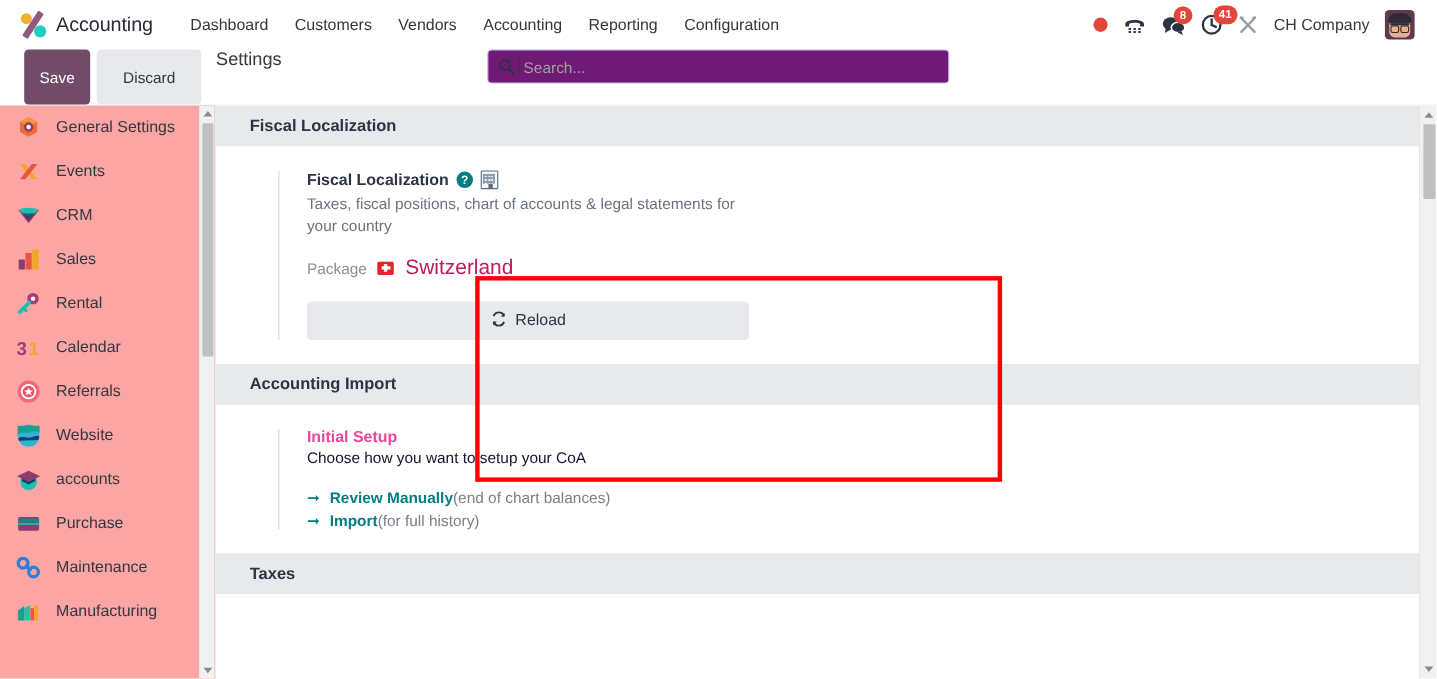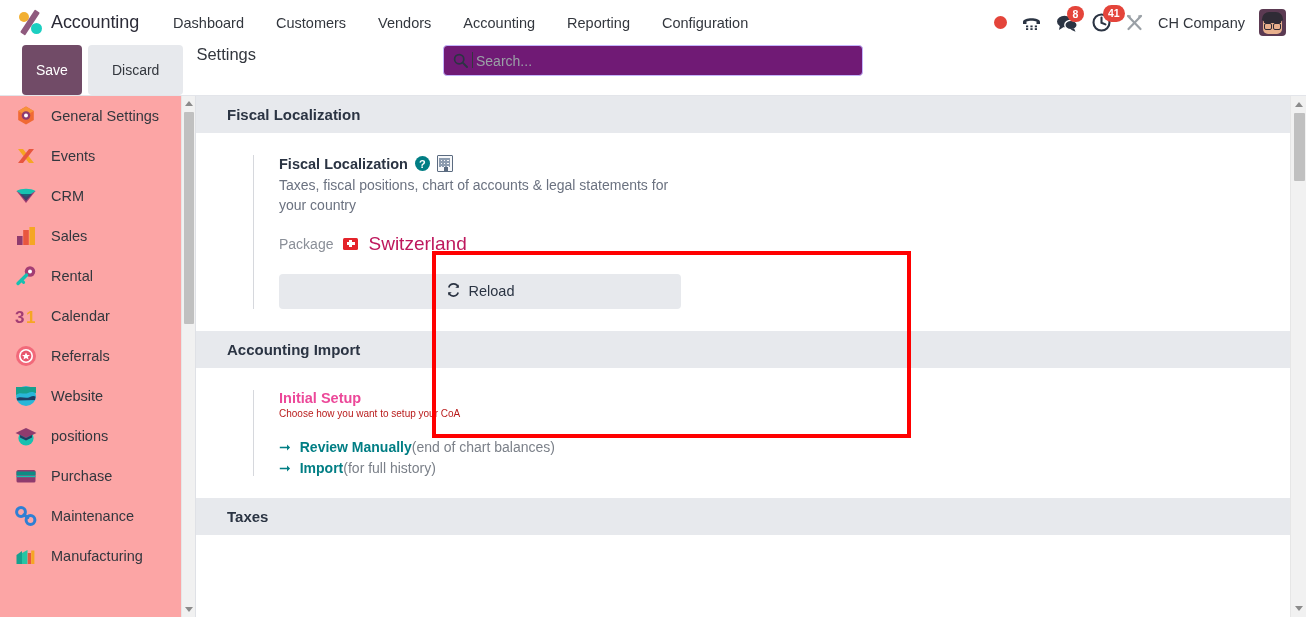--- a/index.html
+++ b/index.html
@@ -46,21 +46,21 @@
     position: absolute; width: 6px; height: 27px;
     background: #8f5a7e; left: 9px; top: -2px;
     transform: rotate(33deg);
     border-radius: 1px;
   }
   .brand-name {
     font-size: 18px;
     color: #2b2b37;
     letter-spacing: -0.1px;
   }
-  .nav-menu { display: flex; align-items: center; gap: 8px; }
+  .nav-menu { display: flex; align-items: center; gap: 0px; }
   .nav-item {
     font-size: 14.5px;
     color: #33373e;
     padding: 6px 12px;
     cursor: pointer;
     white-space: nowrap;
   }
 
   .nav-right {
     margin-left: auto;
@@ -342,21 +342,21 @@
     color: #2b3443;
     display: inline-block;
   }
 
   .sub-title {
     font-size: 14.5px;
     font-weight: bold;
     color: #ec4899;
     margin-bottom: 2px;
   }
-  .sub-desc { font-size: 10px; color: #b91c1c; }
+  .sub-desc { font-size: 14px; color: #0f172a; }
   .link-list { margin-top: 20px; display: flex; flex-direction: column; gap: 5px; }
   .link-row {
     display: flex; align-items: baseline; gap: 9px;
     font-size: 14px;
   }
   .arrow { color: #017e84; font-size: 14px; }
   .link-main {
     color: #017e84;
     font-weight: bold;
     cursor: pointer;
@@ -586,21 +586,21 @@
       </div>
 
       <div class="side-item">
         <span class="sicon">
           <svg width="24" height="24" viewBox="0 0 24 24">
             <circle cx="12" cy="14" r="7.6" fill="#17c0b0"></circle>
             <path d="M12 4 L22.5 9 L12 14 L1.5 9 Z" fill="#8f3b6e"></path>
             <path d="M6 11 L12 14 L18 11 L18 13.6 L12 16.5 L6 13.6 Z" fill="#1f3d63"></path>
           </svg>
         </span>
-        <span class="side-label">positions</span>
+        <span class="side-label">accounts</span>
       </div>
 
       <div class="side-item">
         <span class="sicon">
           <svg width="24" height="24" viewBox="0 0 24 24">
             <rect x="2.5" y="6" width="19" height="12.5" rx="1.5" fill="#8f3b6e"></rect>
             <rect x="2.5" y="7.5" width="19" height="3.6" fill="#0e8b84"></rect>
             <rect x="2.5" y="11.6" width="19" height="1.6" fill="#17c0b0"></rect>
           </svg>
         </span>

